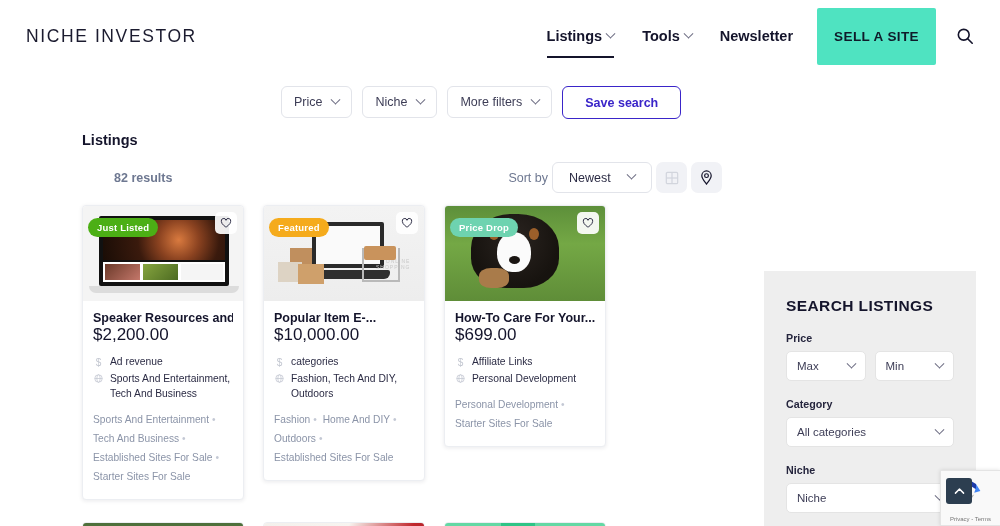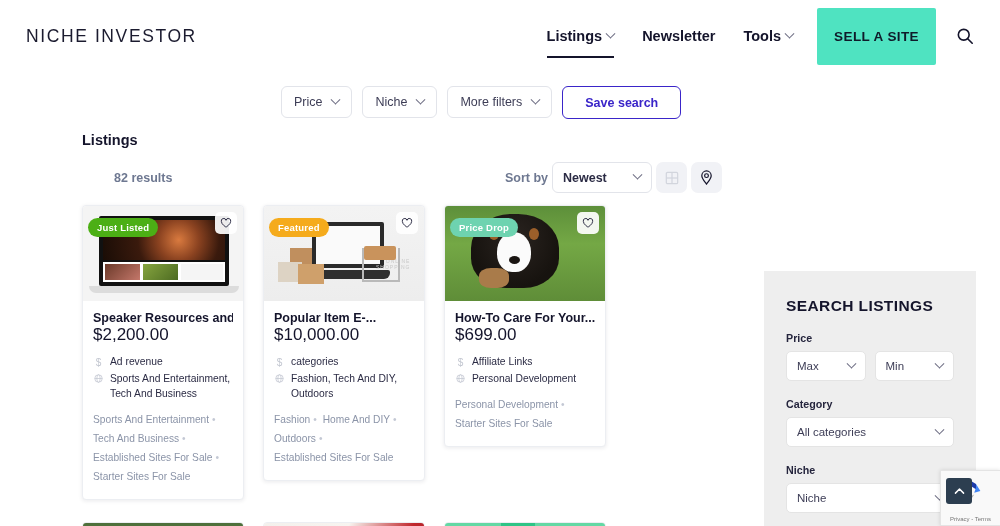--- a/index.html
+++ b/index.html
@@ -120,32 +120,32 @@
     margin-top: 6px;
   }
   .resultsrow {
     display: flex; align-items: center;
     margin-top: 14px;
     margin-left: 32px;
   }
   .results-count {
     font-size: 12.5px; font-weight: 700; color: #6e7891;
   }
-  .sortwrap { margin-left: auto; display: flex; align-items: center; gap: 4px; font-weight: bold; }
+  .sortwrap { margin-left: auto; display: flex; align-items: center; gap: 4px; }
   .sort-label { font-size: 12.5px; color: #6e7891; }
   .sort-select {
     display: flex; align-items: center;
     justify-content: space-between;
     width: 100px; height: 31px;
     border: 1px solid #e2e4ea;
     border-radius: 6px;
     background: #fff;
     font-size: 12.5px;
     color: #2b2b44;
-    padding: 0 10px;
+    padding: 0 16px;
     cursor: pointer;
   }
   .viewbtn {
     width: 31px; height: 31px;
     border-radius: 7px;
     background: #f1f2f6;
     display: flex; align-items: center; justify-content: center;
     cursor: pointer;
   }
 
@@ -348,26 +348,26 @@
 <div class="header">
   <div class="brand">NICHE INVESTOR</div>
   <div class="nav">
 
     <div class="nav-item active">
       <span>Listings</span>
       <span class="caret"></span>
     </div>
 
     <div class="nav-item">
-      <span>Newsletter</span>
-    </div>
-
-    <div class="nav-item">
       <span>Tools</span>
       <span class="caret"></span>
+    </div>
+
+    <div class="nav-item">
+      <span>Newsletter</span>
     </div>
 
     <button class="sell-btn">SELL A SITE</button>
 
     <div class="search-icon-btn">
       <svg width="18" height="18" viewBox="0 0 20 20" fill="none" stroke="#14142b" stroke-width="1.8">
         <circle cx="8.6" cy="8.6" r="6"></circle>
           <line x1="13" y1="13" x2="18" y2="18" stroke-linecap="round"></line>
       </svg>
     </div>

